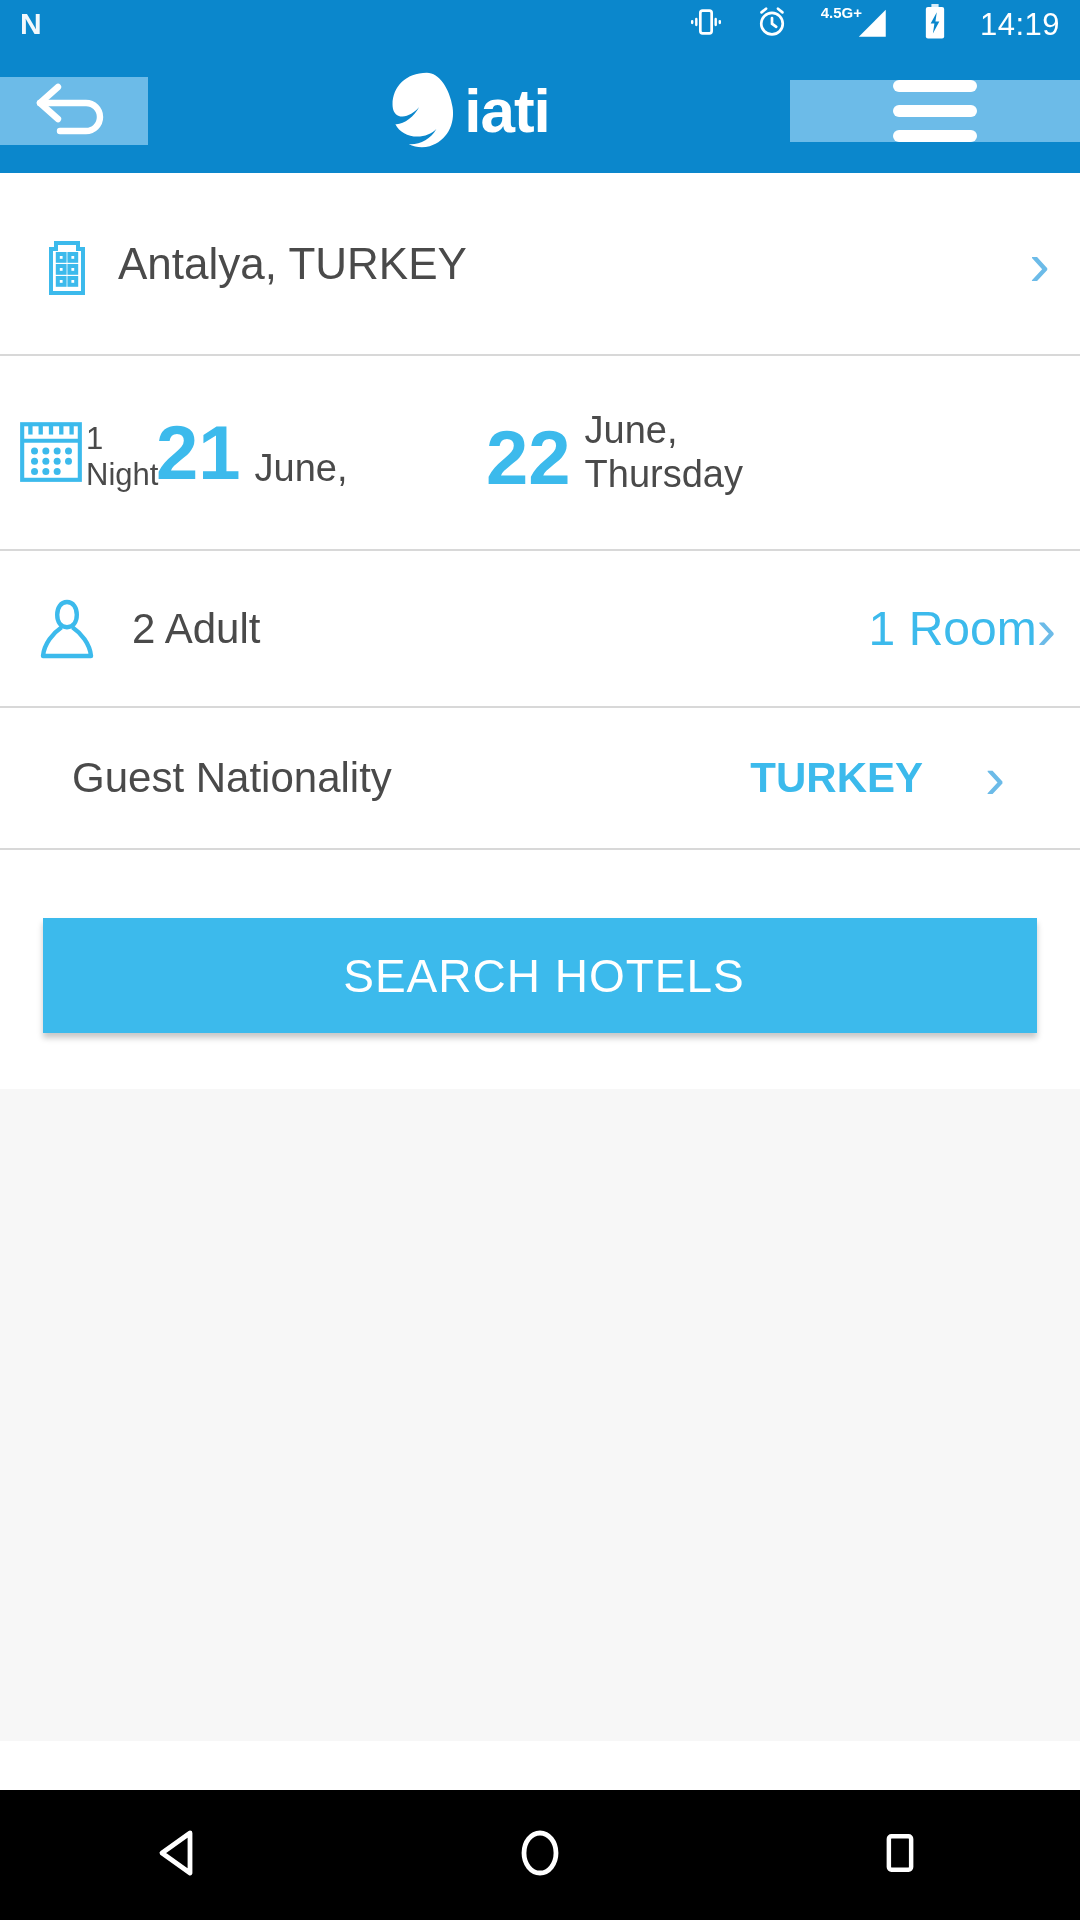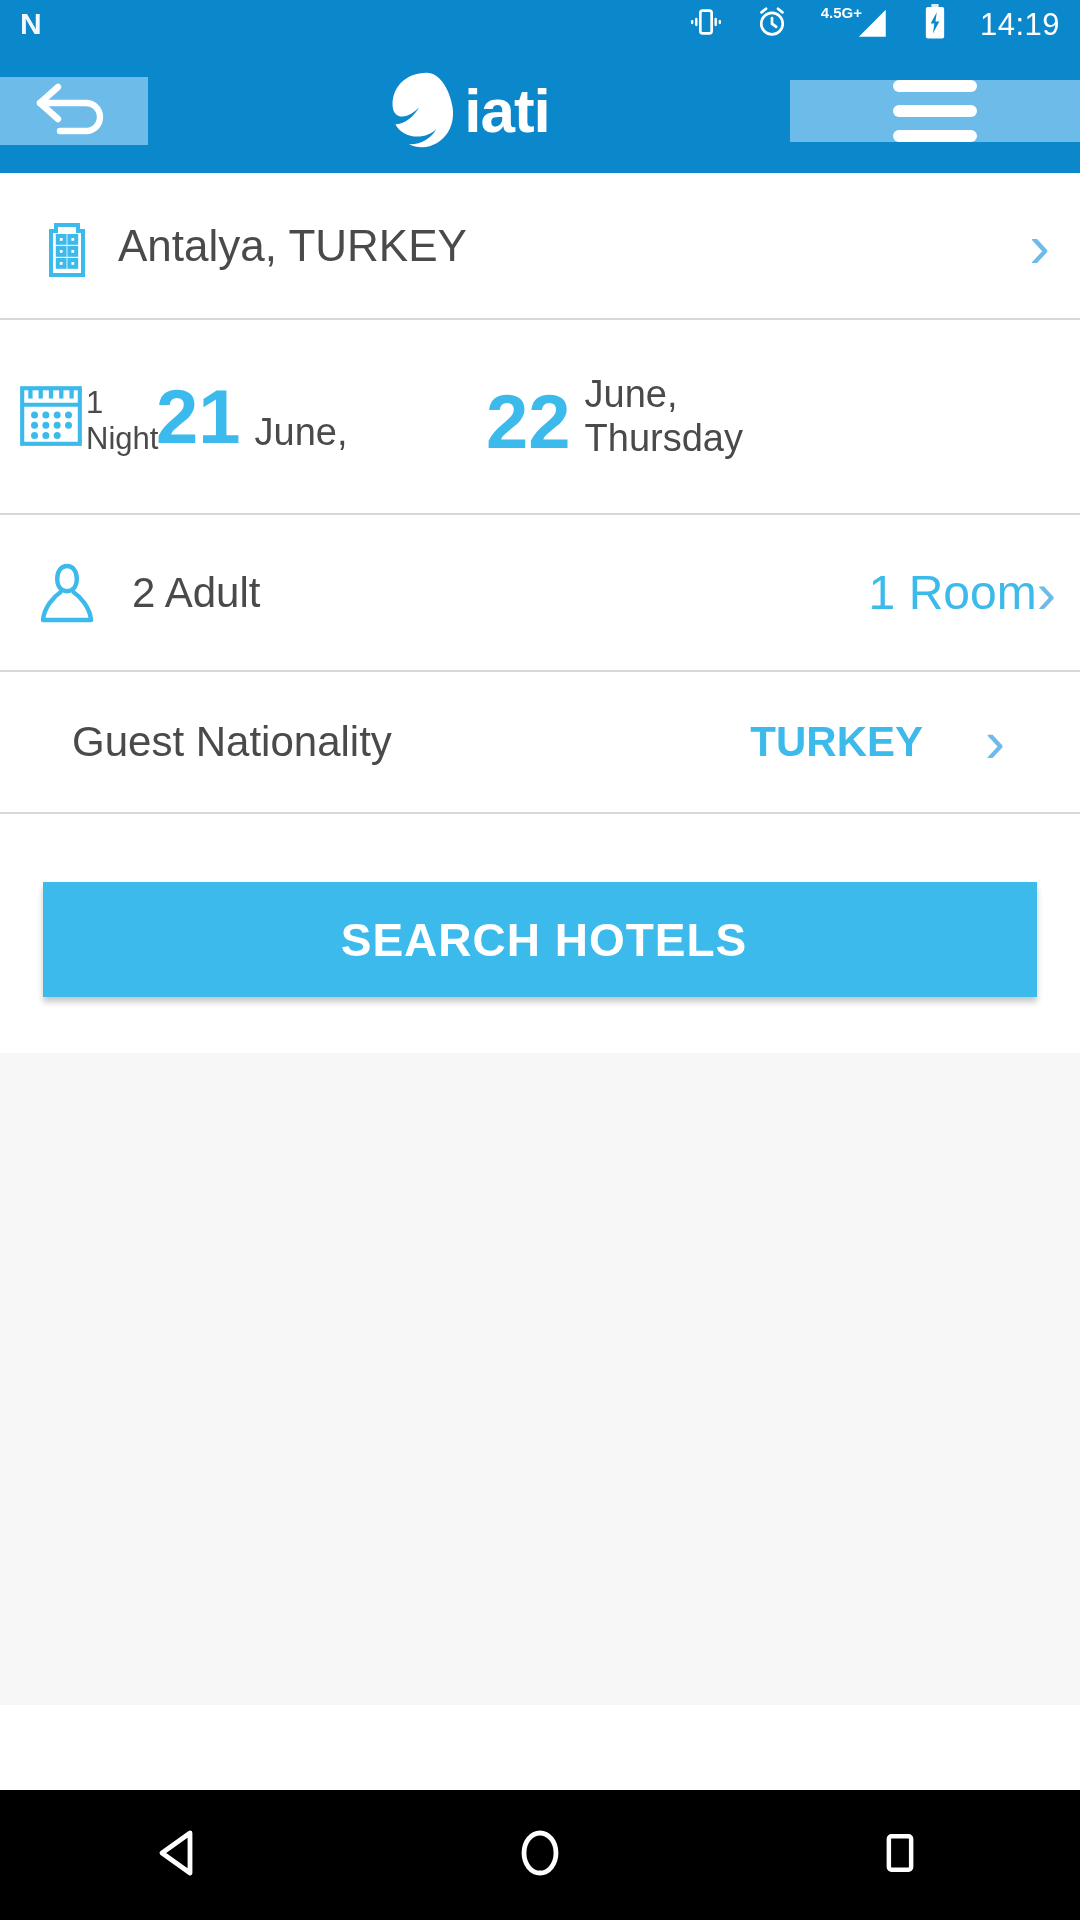--- a/index.html
+++ b/index.html
@@ -35,21 +35,21 @@
   .brand { display:flex; align-items:center; gap:6px; }
   .brand-text { color:#ffffff; font-size:62px; font-weight:bold; letter-spacing:-1px; line-height:1; }
   .hamburger { display:flex; flex-direction:column; gap:13px; }
   .hamburger span { display:block; width:84px; height:12px; background:#ffffff; border-radius:6px; }
 
   
   .content { background:#ffffff; }
   .row { position:relative; display:flex; align-items:center; background:#ffffff; }
   .divider { height:2px; background:#d8d8d8; }
 
-  .row-destination { height:145px; padding:0 24px; }
+  .row-destination { height:181px; padding:0 24px; }
   .dest-icon { width:86px; display:flex; justify-content:center; }
   .dest-text { font-size:44px; color:#4a4a4a; margin-left:8px; }
 
   .chev {
     margin-left:auto; color:#6cbbe8; font-size:62px; font-weight:300;
     line-height:1; padding-right:6px;
   }
   .chev-sm { color:#6cbbe8; font-size:58px; font-weight:300; line-height:1; }
 
   .row-dates { height:193px; padding:0 16px; align-items:center; }
@@ -67,21 +67,21 @@
 
   .row-nationality { height:140px; padding:0 75px 0 72px; }
   .nat-label { font-size:42px; color:#4a4a4a; }
   .nat-value { margin-left:auto; font-size:42px; font-weight:bold; color:#3cbaec; }
   .nat-chev { margin-left:62px; color:#6cbbe8; font-size:60px; font-weight:300; line-height:1; }
 
   
   .btn-wrap { padding:68px 43px 0 43px; background:#ffffff; }
   .search-btn {
     width:100%; height:115px; background:#3cbaec; border:0; cursor:pointer;
-    color:#ffffff; font-size:46px; font-weight:bold; letter-spacing:1px;
+    color:#ffffff; font-size:46px; font-weight:normal; letter-spacing:1px;
     font-family:"Liberation Sans", sans-serif;
     box-shadow:0 5px 6px rgba(0,0,0,0.22);
     padding-left:8px;
   }
   .filler-white { height:56px; background:#ffffff; }
   .filler-grey { background:#f7f7f7; height:652px; }
 
   
   .navbar {
     position:absolute; bottom:0; left:0; width:1080px; height:130px;

